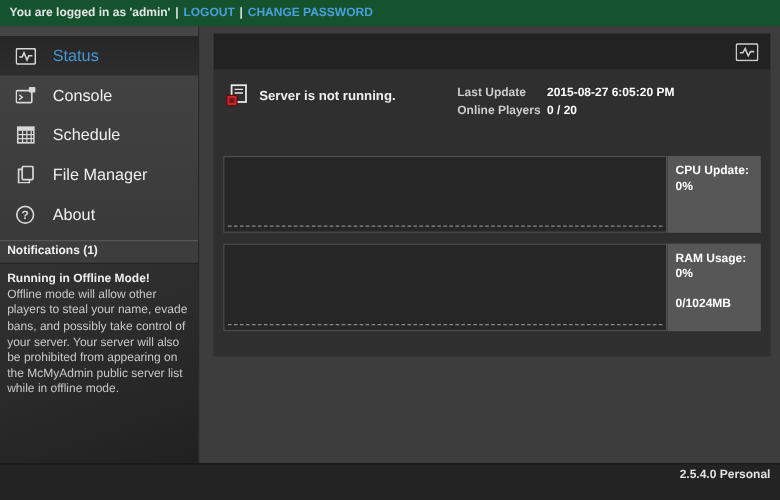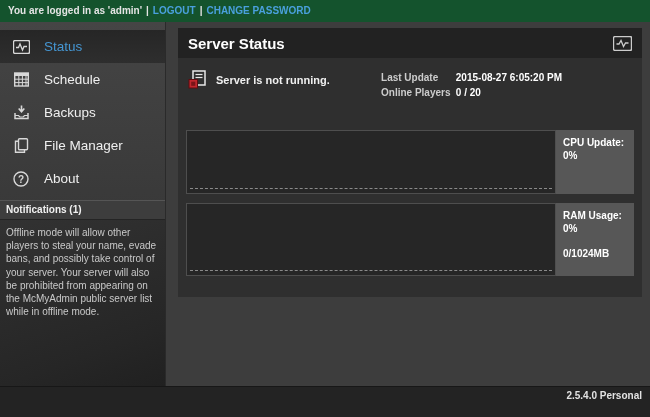--- a/index.html
+++ b/index.html
@@ -165,47 +165,47 @@
     <div class="menu-item active">
       <span class="mi-icon">
         <svg width="17" height="14" viewBox="0 0 17 14">
           <rect x="0.5" y="0.5" width="16" height="13" rx="1.5" fill="none" stroke="#d8d8d8" stroke-width="1.4"></rect>
           <polyline points="3,7.5 5.5,7.5 7,4 9.5,10 11,6.5 14,6.5" fill="none" stroke="#d8d8d8" stroke-width="1.3"></polyline>
         </svg>
       </span>
       <span>Status</span>
     </div>
 
+    <div class="menu-item">
+      <span class="mi-icon">
+        <svg width="17" height="15" viewBox="0 0 17 15">
+          <rect x="0.5" y="3.5" width="13" height="10" rx="1" fill="none" stroke="#d8d8d8" stroke-width="1.4"></rect>
+          <rect x="11" y="0.5" width="5.5" height="4.5" rx="0.8" fill="#d8d8d8" stroke="none"></rect>
+          <polyline points="3,7 5.5,9 3,11" fill="none" stroke="#d8d8d8" stroke-width="1.2"></polyline>
+        </svg>
+      </span>
+      <span>Console</span>
+    </div>
 
 
     <div class="menu-item">
       <span class="mi-icon">
         <svg width="15" height="15" viewBox="0 0 15 15">
           <rect x="0.7" y="1" width="13.6" height="13" fill="none" stroke="#d8d8d8" stroke-width="1.4"></rect>
           <rect x="0.7" y="1" width="13.6" height="3" fill="#d8d8d8"></rect>
           <line x1="4.8" y1="4" x2="4.8" y2="14" stroke="#d8d8d8" stroke-width="1"></line>
           <line x1="8.4" y1="4" x2="8.4" y2="14" stroke="#d8d8d8" stroke-width="1"></line>
           <line x1="12" y1="4" x2="12" y2="14" stroke="#d8d8d8" stroke-width="1"></line>
           <line x1="1" y1="7.2" x2="14" y2="7.2" stroke="#d8d8d8" stroke-width="1"></line>
           <line x1="1" y1="10.6" x2="14" y2="10.6" stroke="#d8d8d8" stroke-width="1"></line>
         </svg>
       </span>
       <span>Schedule</span>
     </div>
 
-    <div class="menu-item">
-      <span class="mi-icon">
-        <svg width="15" height="15" viewBox="0 0 15 15">
-          <path d="M7.5 0.5 L7.5 6 M4.7 3.5 L7.5 6.8 L10.3 3.5" fill="none" stroke="#d8d8d8" stroke-width="1.6"></path>
-          <path d="M1 8 L1 13.5 L14 13.5 L14 8" fill="none" stroke="#d8d8d8" stroke-width="1.5"></path>
-          <path d="M1 10.5 L4.5 10.5 L5.8 12 L9.2 12 L10.5 10.5 L14 10.5" fill="none" stroke="#d8d8d8" stroke-width="1.2"></path>
-        </svg>
-      </span>
-      <span>Backups</span>
-    </div>
 
     <div class="menu-item">
       <span class="mi-icon">
         <svg width="15" height="15" viewBox="0 0 15 15">
           <rect x="4.5" y="0.7" width="9" height="11" rx="1" fill="none" stroke="#d8d8d8" stroke-width="1.4"></rect>
           <path d="M4.5 3.2 L1.5 3.2 L1.5 14.3 L10.5 14.3 L10.5 11.7" fill="none" stroke="#d8d8d8" stroke-width="1.4"></path>
         </svg>
       </span>
       <span>File Manager</span>
     </div>
@@ -218,29 +218,29 @@
           <text x="8" y="11.6" text-anchor="middle" font-family="Liberation Sans, sans-serif" font-size="10" font-weight="bold" fill="#d8d8d8">?</text>
         </svg>
       </span>
       <span>About</span>
     </div>
   </div>
 
   <div class="notifications">
     <div class="notif-header">Notifications (1)</div>
     <div class="notif-body">
+      <div class="notif-title">Running in Offline Mode!</div>
       <div>Offline mode will allow other players to steal your name, evade bans, and possibly take control of your server. Your server will also be prohibited from appearing on the McMyAdmin public server list while in offline mode.</div>
     </div>
   </div>
 </div>
 
 <div class="main">
   <div class="panel">
     <div class="panel-header">
-      <span class="panel-title">Server Status</span>
       <span class="panel-header-icon">
         <svg width="19" height="15" viewBox="0 0 19 15">
           <rect x="0.5" y="0.5" width="18" height="14" rx="1.5" fill="none" stroke="#cccccc" stroke-width="1.4"></rect>
           <polyline points="3.5,8 6,8 8,4.5 10.5,10.5 12.5,7 15.5,7" fill="none" stroke="#cccccc" stroke-width="1.3"></polyline>
         </svg>
       </span>
     </div>
 
     <div class="panel-body">
       <div class="status-row">

